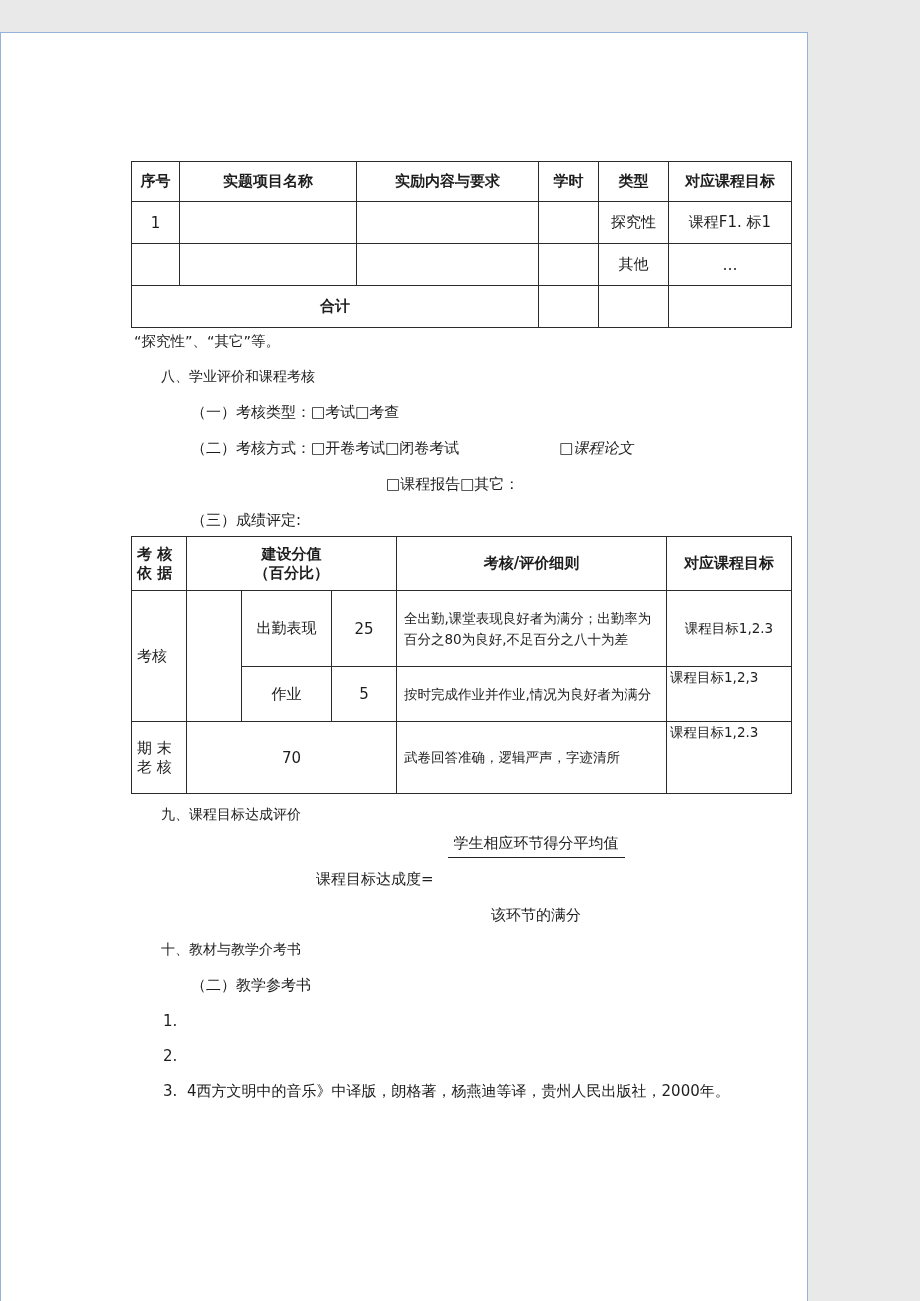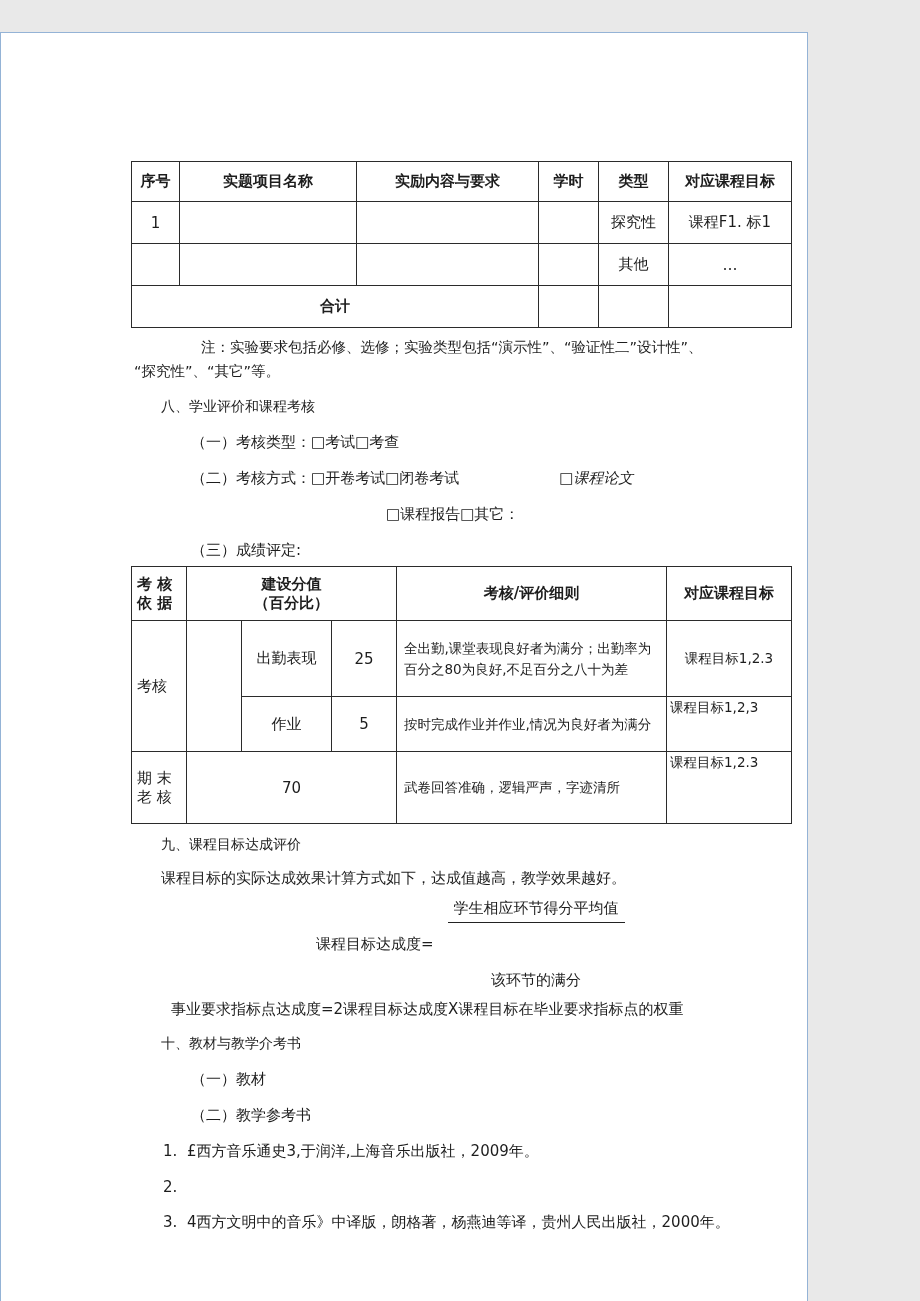--- a/index.html
+++ b/index.html
@@ -88,21 +88,20 @@
     </tr>
     <tr>
       <td class="total-cell" colspan="3">合计</td>
       <td></td>
       <td></td>
       <td></td>
     </tr>
   </tbody>
     </table>
 
-  <div class="note-line1">注：实验要求包括必修、选修；实验类型包括“演示性”、“验证性二”设计性”、</div>
   <div class="note-line2">“探究性”、“其它”等。</div>
 
   <div class="h-num">八、学业评价和课程考核</div>
   <div class="sub-item">（一）考核类型：□考试□考查</div>
   <div class="sub-item">
     <span>（二）考核方式：□开卷考试□闭卷考试</span>
     <span class="inline-gap">□课程论文</span>
   </div>
   <div class="center-item">□课程报告□其它：</div>
   <div class="sub-item">（三）成绩评定:</div>
@@ -143,37 +142,33 @@
       <td class="basis preline">期 末
 老 核</td>
       <td colspan="3">70</td>
       <td class="detail">武卷回答准确，逻辑严声，字迹清所</td>
       <td class="target v-top">课程目标1,2.3</td>
     </tr>
   </tbody>
     </table>
 
   <div class="h-num" style="margin-top:12px">九、课程目标达成评价</div>
-  <div class="para">课程目标的实际达成效果计算方式如下，达成值越高，教学效果越好。</div>
   <div class="formula-line">
     <span>课程目标达成度=</span>
     <span class="fraction">
       <span class="num">学生相应环节得分平均值</span>
       <span class="den">该环节的满分</span>
     </span>
   </div>
-  <div class="formula2">事业要求指标点达成度=2课程目标达成度X课程目标在毕业要求指标点的权重</div>
 
   <div class="h-num">十、教材与教学介考书</div>
-  <div class="sub-item">（一）教材</div>
   <div class="sub-item">（二）教学参考书</div>
 
   <div class="ref">
     <span class="ref-no">1.</span>
-    <span class="ref-text">£西方音乐通史3,于润洋,上海音乐出版社，2009年。</span>
   </div>
   <div class="ref">
     <span class="ref-no">2.</span>
   </div>
   <div class="ref">
     <span class="ref-no">3.</span>
     <span class="ref-text">4西方文明中的音乐》中译版，朗格著，杨燕迪等译，贵州人民出版社，2000年。</span>
   </div>
 
 </div>

